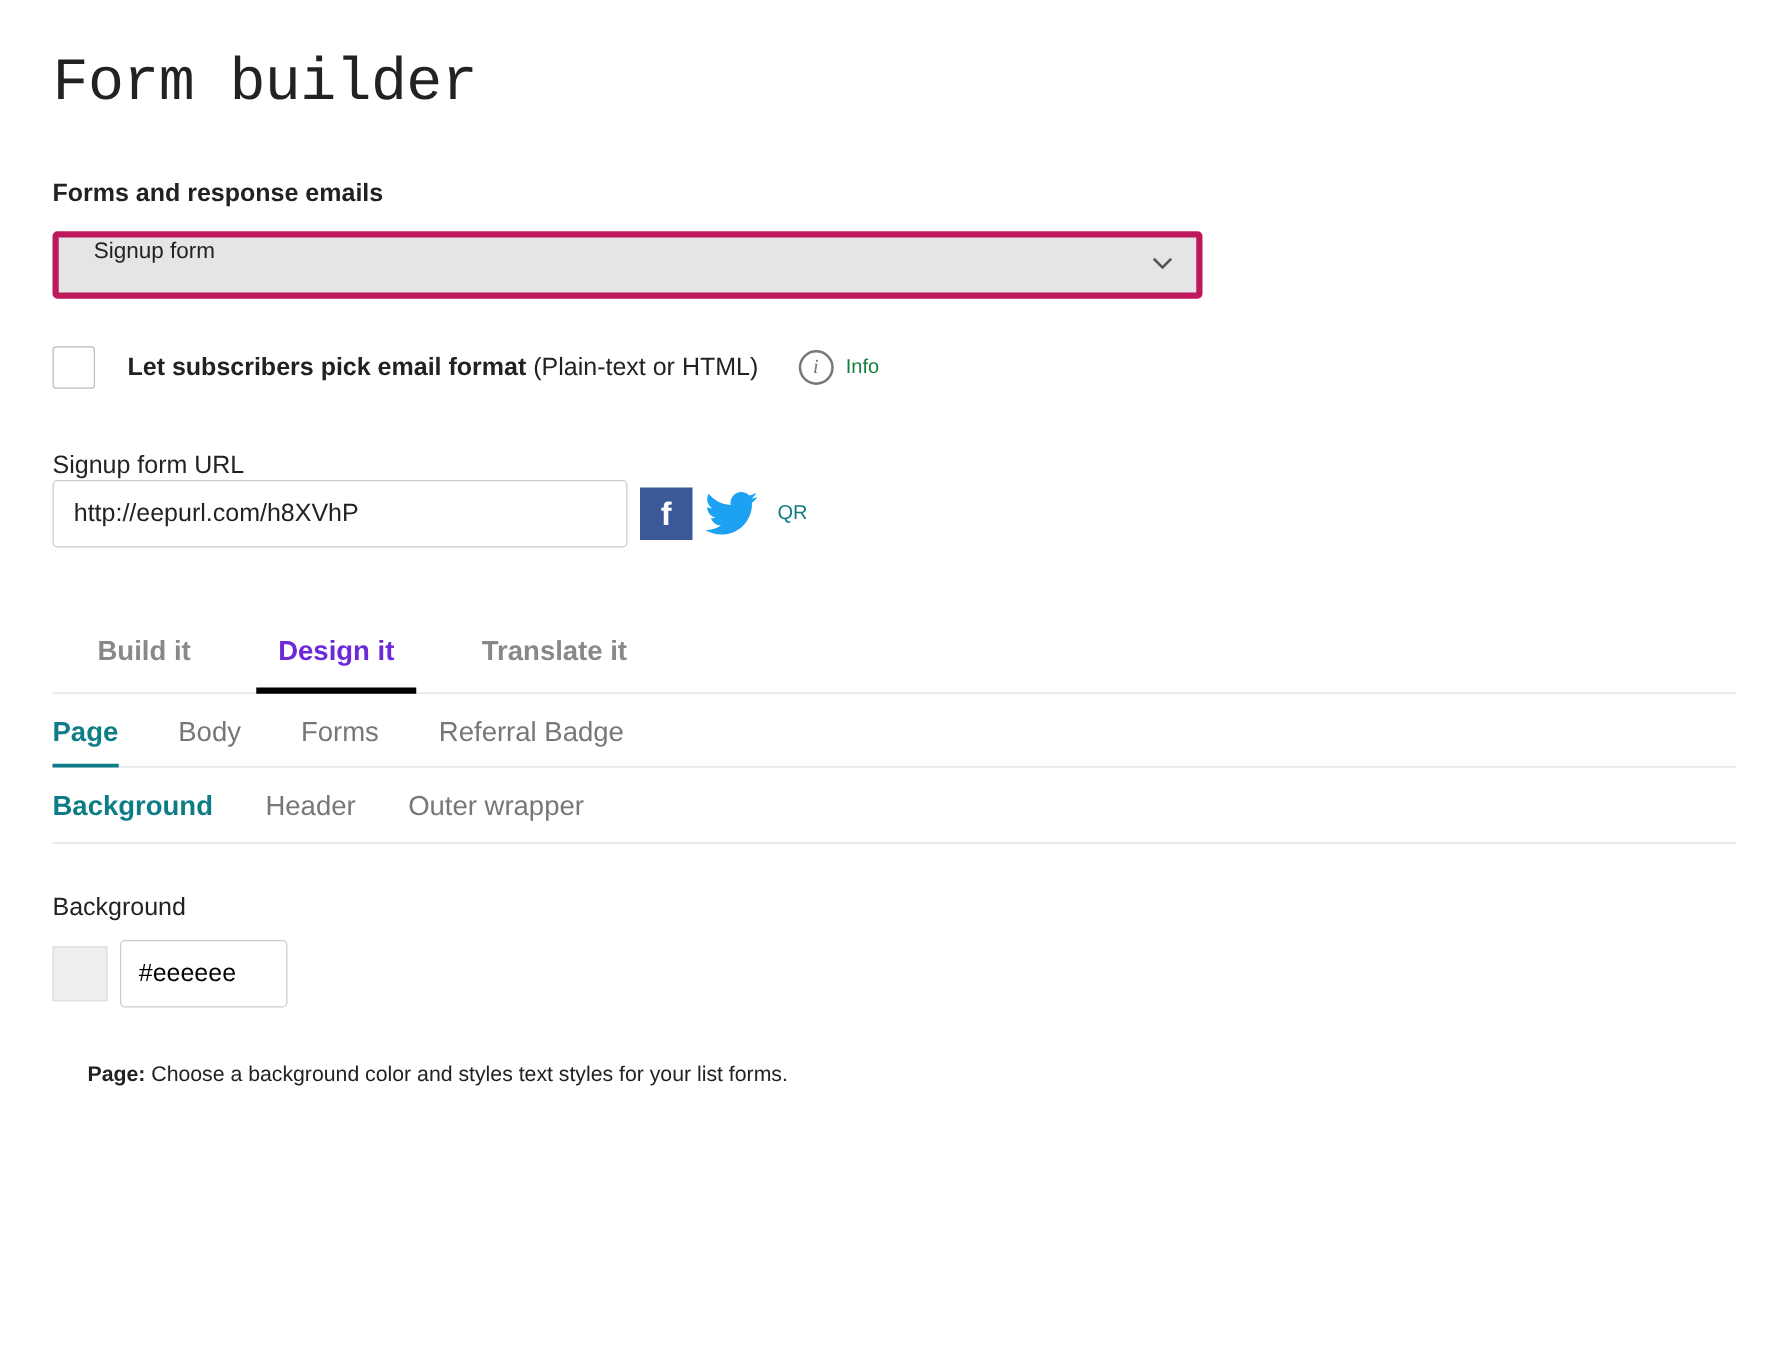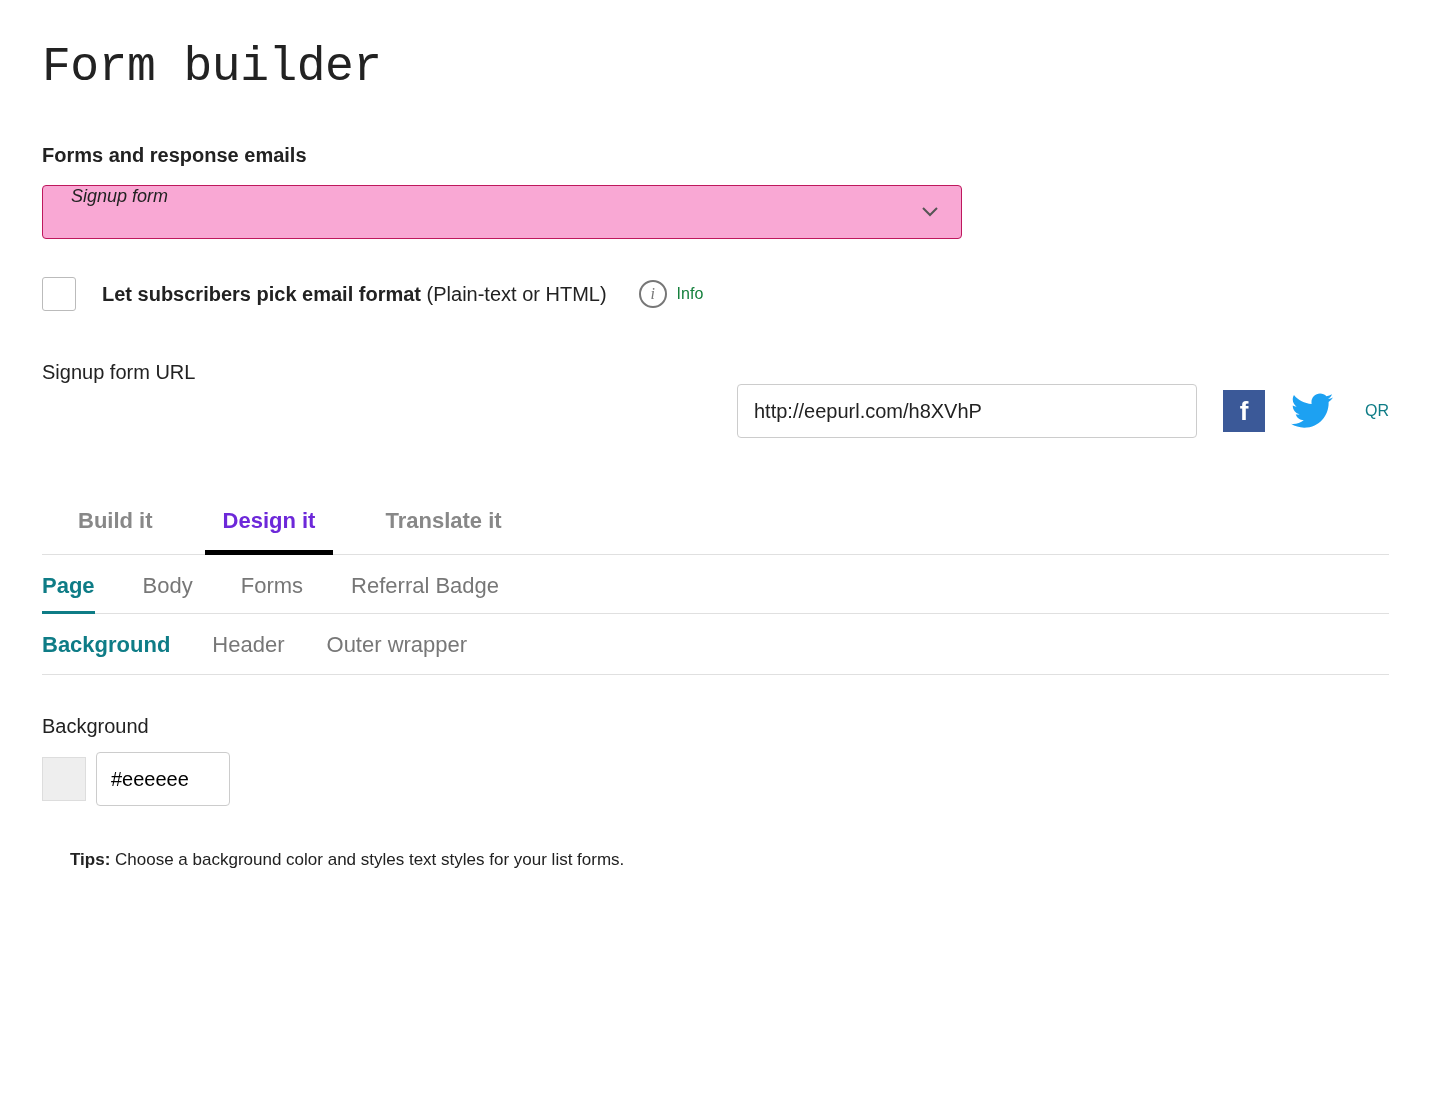--- a/index.html
+++ b/index.html
@@ -24,29 +24,28 @@
     color: #222;
   }
   .select-wrap {
     position: relative;
     width: 920px;
     margin-bottom: 38px;
   }
   .select {
     width: 100%;
     height: 54px;
-    border: 1px solid #be185d;
+    border: 5px solid #be185d;
     border-radius: 4px;
     padding: 0 28px;
     font-size: 18px;
-    background: #f9a8d4;
+    background: #e5e5e5;
     color: #222;
     appearance: none;
     cursor: pointer;
-    font-style: italic;
   }
   .chevron {
     position: absolute;
     right: 24px;
     top: 50%;
     transform: translateY(-50%);
     pointer-events: none;
   }
   .checkbox-row {
     display: flex;
@@ -90,23 +89,22 @@
   }
   .info-text { color: #15803d; font-size: 16px; }
   .url-label {
     font-size: 20px;
     font-weight: 400;
     margin-bottom: 0;
   }
   .url-row {
     display: flex;
     align-items: center;
-    gap: 26px;
+    gap: 10px;
     margin-bottom: 60px;
-    justify-content: flex-end;
   }
   .url-input {
     width: 460px;
     height: 54px;
     border: 1px solid #ccc;
     border-radius: 4px;
     padding: 0 16px;
     font-size: 20px;
     color: #222;
   }
@@ -263,16 +261,16 @@
   <div class="tab-tert">Outer wrapper</div>
 </div>
 
 <div class="bg-section">
   <div class="bg-label">Background</div>
   <div class="bg-row">
     <div class="swatch"></div>
     <input class="color-input" type="text" value="#eeeeee" style="">
   </div>
   <div class="tips">
-    <span class="tips-label">Tips:</span>
+    <span class="tips-label">Page:</span>
     <span>Choose a background color and styles text styles for your list forms.</span>
   </div>
 </div>
 
 </body></html>

